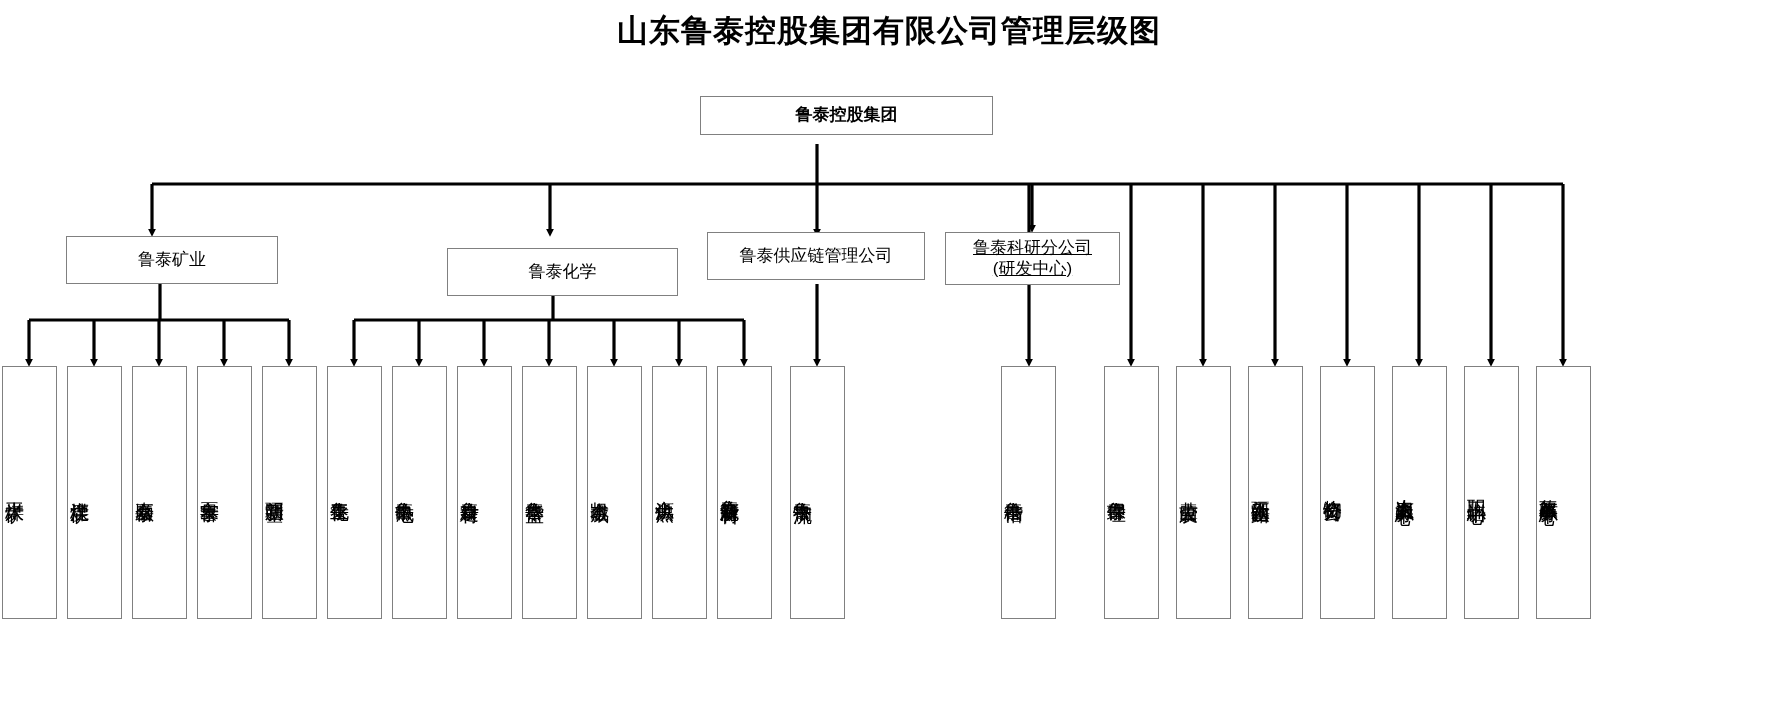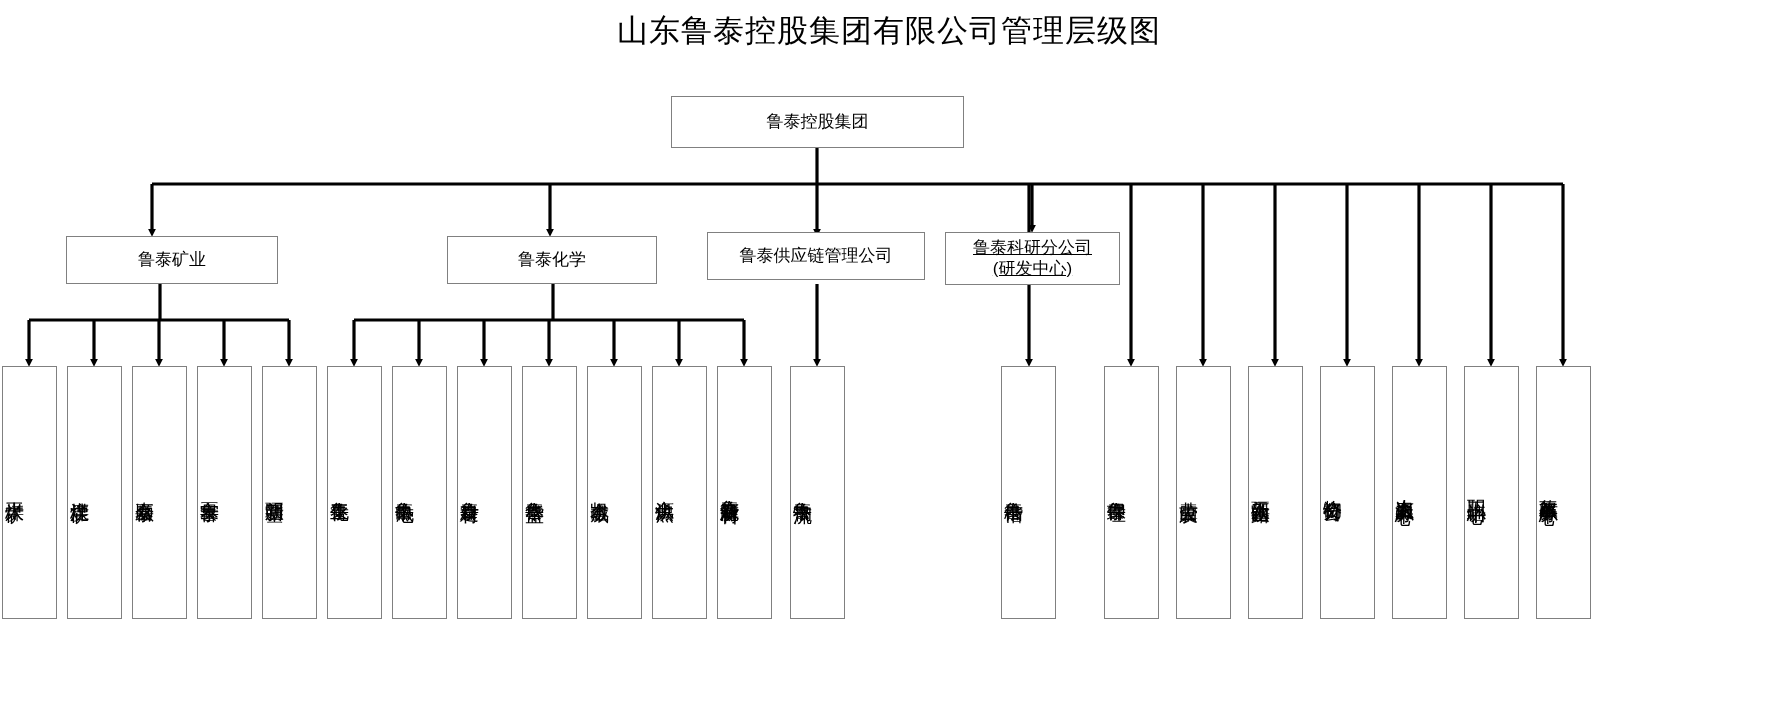--- a/index.html
+++ b/index.html
@@ -18,21 +18,21 @@
     overflow: hidden;
     background: #ffffff;
   }
   #chart-title {
     position: absolute;
     top: 10px;
     left: 0;
     width: 100%;
     text-align: center;
     font-size: 31px;
-    font-weight: normal;
+    font-weight: bold;
     letter-spacing: 1px;
     color: #000000;
   }
   #svg-connectors {
     position: absolute;
     left: 0;
     top: 0;
     width: 1778px;
     height: 708px;
     pointer-events: none;
@@ -118,27 +118,27 @@
       <line x1="549" y1="320" x2="549" y2="362" marker-end="url(#arrow)"></line>
       <line x1="614" y1="320" x2="614" y2="362" marker-end="url(#arrow)"></line>
       <line x1="679" y1="320" x2="679" y2="362" marker-end="url(#arrow)"></line>
       <line x1="744" y1="320" x2="744" y2="362" marker-end="url(#arrow)"></line>
 
       <line x1="817" y1="284" x2="817" y2="362" marker-end="url(#arrow)"></line>
     </g>
   </svg>
 
   <div id="nodes-layer">
-      <div class="node level-root" style="left: 671px; top: 96px; width: 293px; height: 52px; border-color: rgb(128, 128, 128);">
+      <div class="node level-root" style="left: 700px; top: 96px; width: 293px; height: 39px; border-color: rgb(128, 128, 128); font-weight: bold;">
         <span class="node-label">鲁泰控股集团</span>
       </div>
       <div class="node level-two" style="left: 66px; top: 236px; width: 212px; height: 48px; border-color: rgb(128, 128, 128);">
         <span class="node-label">鲁泰矿业</span>
       </div>
-      <div class="node level-two" style="left: 447px; top: 236px; width: 210px; height: 48px; border-color: rgb(128, 128, 128); text-align: right;">
+      <div class="node level-two" style="left: 447px; top: 248px; width: 231px; height: 48px; border-color: rgb(128, 128, 128); text-align: right;">
         <span class="node-label">鲁泰化学</span>
       </div>
       <div class="node level-two" style="left: 707px; top: 232px; width: 218px; height: 48px; border-color: rgb(128, 128, 128);">
         <span class="node-label">鲁泰供应链管理公司</span>
       </div>
       <div class="node level-two" style="left: 945px; top: 232px; width: 175px; height: 53px; border-color: rgb(128, 128, 128); text-decoration: underline;">
         <span class="node-label">鲁泰科研分公司
 (研发中心)</span>
       </div>
       <div class="node level-leaf" style="left: 2px; top: 366px; width: 55px; height: 253px; border-color: rgb(128, 128, 128);">

